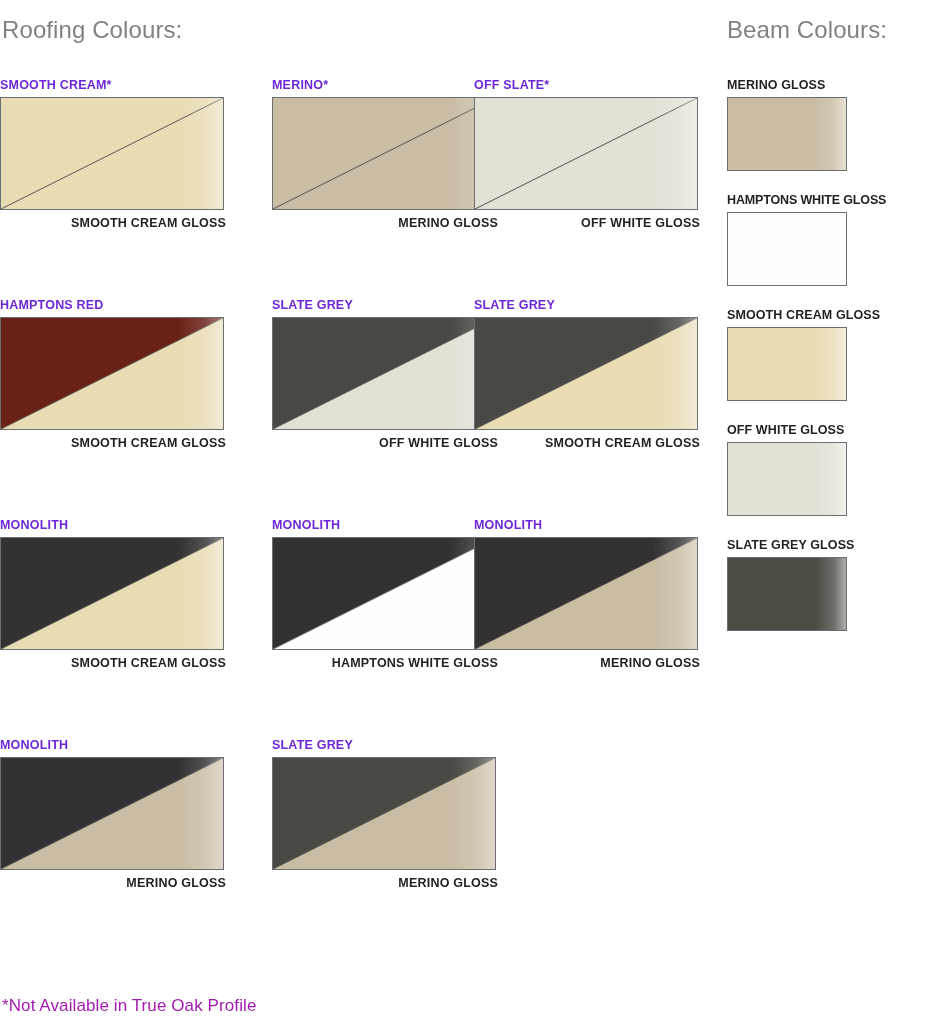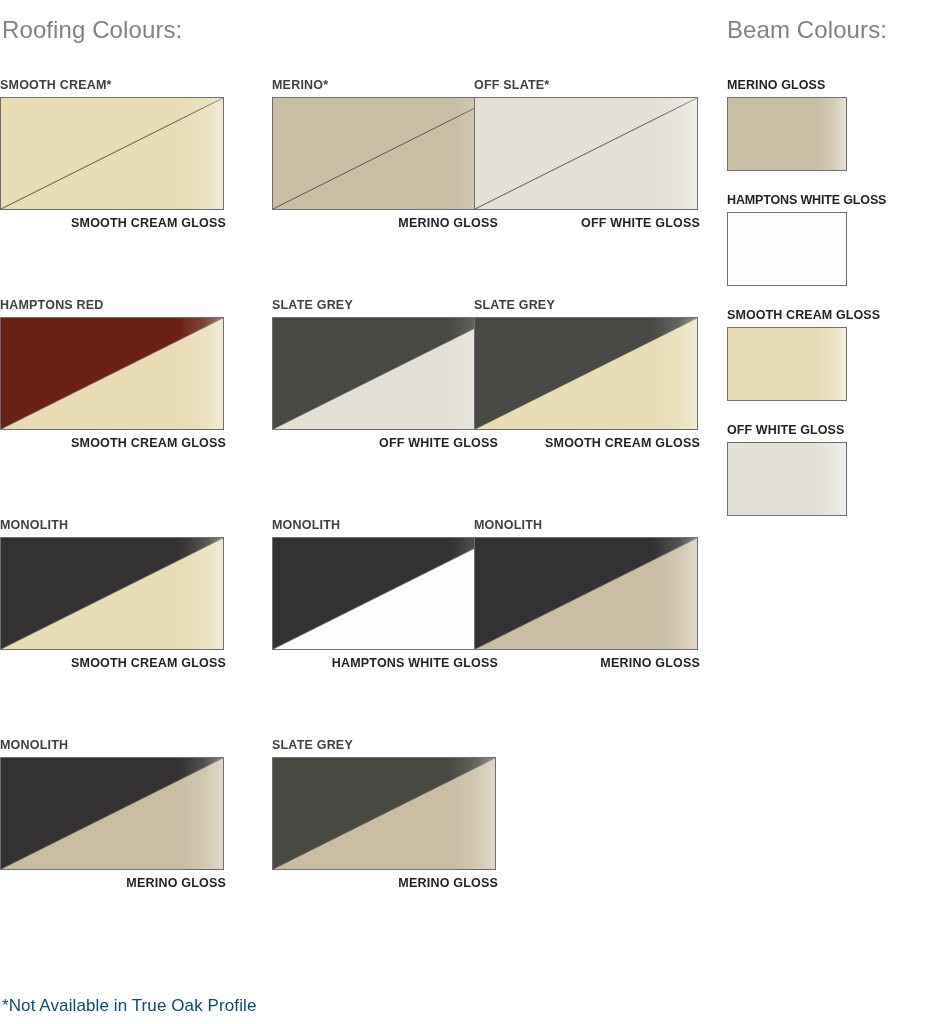--- a/index.html
+++ b/index.html
@@ -43,21 +43,21 @@
     top: 0;
     width: 226px;
   }
   .roof-cell.col-0 { left: 0px; }
   .roof-cell.col-1 { left: 236px; padding-left: 36px; }
   .roof-cell.col-2 { left: 474px; }
 
   .roof-top-label {
     font-size: 12.5px;
     font-weight: 600;
-    color: #404040;
+    color: #6d28d9;
     letter-spacing: 0.2px;
     line-height: 14px;
     margin-bottom: 5px;
     white-space: nowrap;
   }
   .roof-swatch {
     position: relative;
     width: 224px;
     height: 113px;
     border: 1px solid #6d6e71;
@@ -129,21 +129,21 @@
         rgba(255,255,255,0.55) 100%);
   }
 
   
   #footnote {
     position: absolute;
     left: 2px;
     top: 996px;
     font-size: 17px;
     font-weight: 400;
-    color: #0c4a6e;
+    color: #a21caf;
     letter-spacing: 0.1px;
     white-space: nowrap;
   }
 </style>
 </head>
 <body>
 
 <div class="section-heading" id="roofing-heading">Roofing Colours:</div>
 
 <div class="section-heading" id="beam-heading">Beam Colours:</div>
@@ -309,15 +309,21 @@
       <div class="beam-swatch" style="background: rgb(232, 220, 181);">
         <div class="gloss-overlay"></div>
       </div>
     </div>
     <div class="beam-item">
       <div class="beam-label">OFF WHITE GLOSS</div>
       <div class="beam-swatch" style="background: rgb(227, 225, 214);">
         <div class="gloss-overlay"></div>
       </div>
     </div>
+    <div class="beam-item">
+      <div class="beam-label">SLATE GREY GLOSS</div>
+      <div class="beam-swatch" style="background: rgb(74, 76, 68);">
+        <div class="gloss-overlay"></div>
+      </div>
+    </div>
   </div>
 
 <div id="footnote">*Not Available in True Oak Profile</div>
 
 </body></html>

